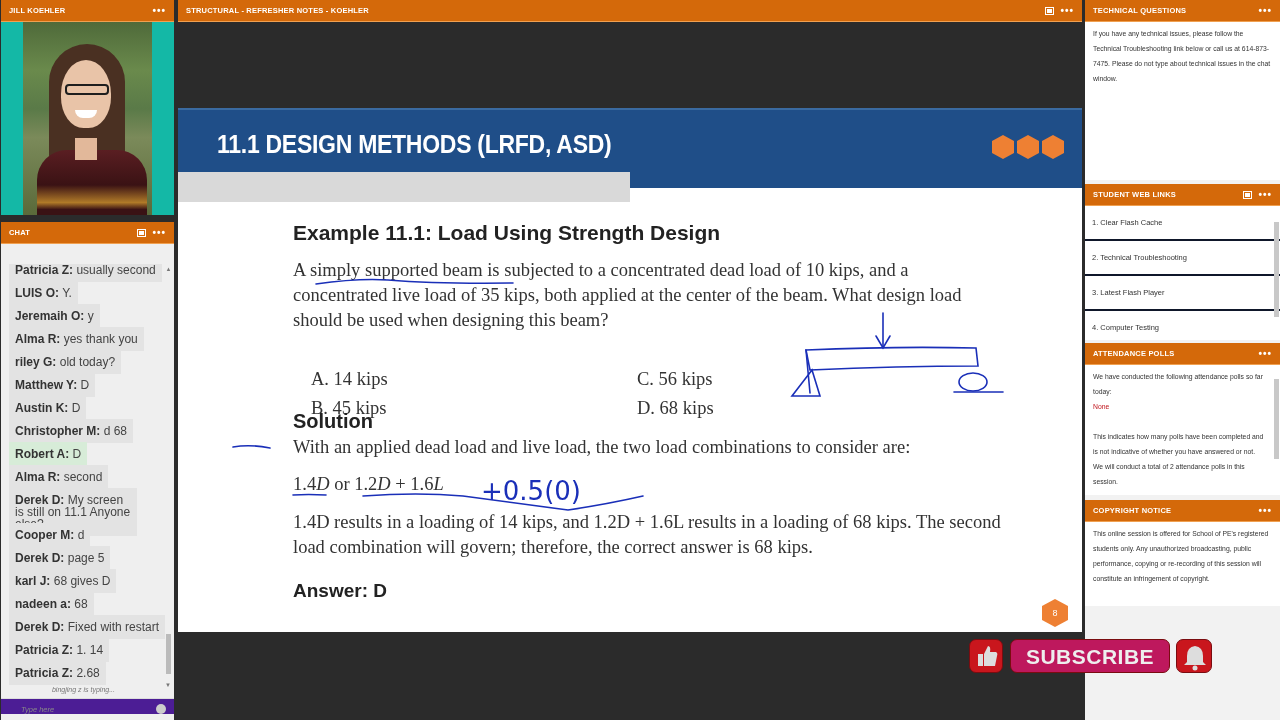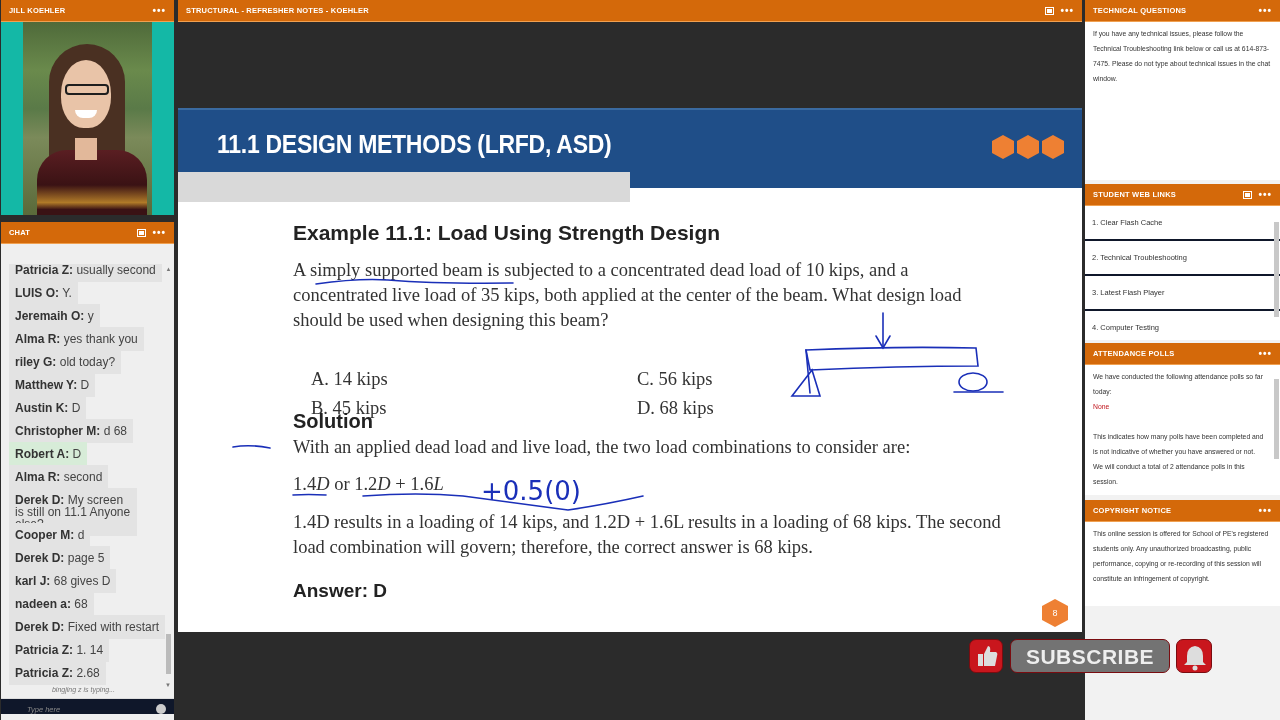--- a/index.html
+++ b/index.html
@@ -26,21 +26,21 @@
   #chat-tabs { height: 22px; display: flex; align-items: center; padding-left: 12px; font-size: 8px; color: #333; background: #f4f4f4; }
   #chat-tabs .tab { border-bottom: 1.5px solid #333; padding: 4px 0 3px; }
   #chat-tabs .plus { margin-left: 8px; font-size: 13px; color: #333; }
   #chat-list { position: absolute; top: 42px; left: 0; width: 165px; height: 440px; overflow: hidden; }
   .msg { position: absolute; left: 8px; background: #e3e3e3; font-size: 12px; color: #444; padding: 6px 6px; line-height: 12px; }
   .msg b { color: #333; }
   .msg.hl { background: #d7ecd8; }
   #chat-scroll { position: absolute; right: 2px; top: 44px; width: 7px; height: 422px; }
   #chat-scroll .thumb { position: absolute; left: 1px; bottom: 14px; width: 5px; height: 40px; background: #bbb; }
   #typing { position: absolute; top: 464px; left: 0; width: 165px; text-align: center; font-size: 7px; font-style: italic; color: #777; }
-  #chat-input { position: absolute; top: 476px; left: 0; width: 173px; height: 16px; background: #0f172a; border-top: 1px solid #ddd; font-size: 7.5px; font-style: italic; color: #888; padding: 6px 26px; }
+  #chat-input { position: absolute; top: 476px; left: 0; width: 173px; height: 16px; background: #4c1d95; border-top: 1px solid #ddd; font-size: 7.5px; font-style: italic; color: #888; padding: 6px 20px; }
   #chat-input .send { position: absolute; right: 8px; top: 5px; width: 10px; height: 10px; border-radius: 50%; background: #ccc; }
 
   
   #center { position: absolute; left: 178px; top: 0; width: 904px; height: 720px; background: #2b2b2b; }
   #slide { position: absolute; left: 0; top: 108px; width: 904px; height: 524px; background: #fff; overflow: hidden; }
   #slide-banner { position: absolute; left: 0; top: 0; width: 904px; height: 80px; background: #1f4e88; border-top: 2px solid #3a6aa0; }
   #slide-title { position: absolute; left: 39px; top: 20px; color: #fff; font-size: 25px; font-weight: bold; font-family: "Liberation Sans", sans-serif; letter-spacing: -0.3px; transform: scaleX(0.92); transform-origin: left; }
   #slide-grey { position: absolute; left: 0; top: 62px; width: 452px; height: 30px; background: #d9d9d9; }
   .hex { position: absolute; top: 25px; width: 22px; height: 24px; background: #ee8033; clip-path: polygon(50% 0, 100% 25%, 100% 75%, 50% 100%, 0 75%, 0 25%); }
   .hex::before { content: ""; }
@@ -63,21 +63,21 @@
   
   #right { position: absolute; left: 1085px; top: 0; width: 195px; height: 720px; background: #f2f2f2; }
   .rpod { position: absolute; left: 0; width: 195px; background: #fff; }
   .rpod .body { font-size: 6.8px; color: #333; line-height: 15px; padding: 4px 8px; }
   .links .item { height: 35px; border-bottom: 2px solid #0f172a; font-size: 7.5px; color: #333; padding: 0 7px; display: flex; align-items: center; }
   .red { color: #c0141b; }
   .rscroll { position: absolute; right: 1px; width: 5px; background: #c8c8c8; }
 
   
   #sub-like { position: absolute; left: 969px; top: 639px; width: 34px; height: 34px; background: #c9161d; border-radius: 7px; border: 1.5px solid #7a0c10; }
-  #sub-btn { position: absolute; left: 1010px; top: 639px; width: 160px; height: 34px; background: #737373; border-radius: 7px; color: #eee; font-weight: bold; font-size: 21px; text-align: center; line-height: 34px; letter-spacing: 0.5px; border: 1.5px solid #7a0c10; }
+  #sub-btn { position: absolute; left: 1010px; top: 639px; width: 160px; height: 34px; background: #be185d; border-radius: 7px; color: #eee; font-weight: bold; font-size: 21px; text-align: center; line-height: 34px; letter-spacing: 0.5px; border: 1.5px solid #7a0c10; }
   #sub-bell { position: absolute; left: 1176px; top: 639px; width: 36px; height: 34px; background: #c9161d; border-radius: 7px; border: 1.5px solid #7a0c10; }
 </style>
 </head>
 <body>
 
 <div id="left">
   <div id="cam-pod">
     <div class="pod-header">
       <span>JILL KOEHLER</span>
       <span class="ctrls">

